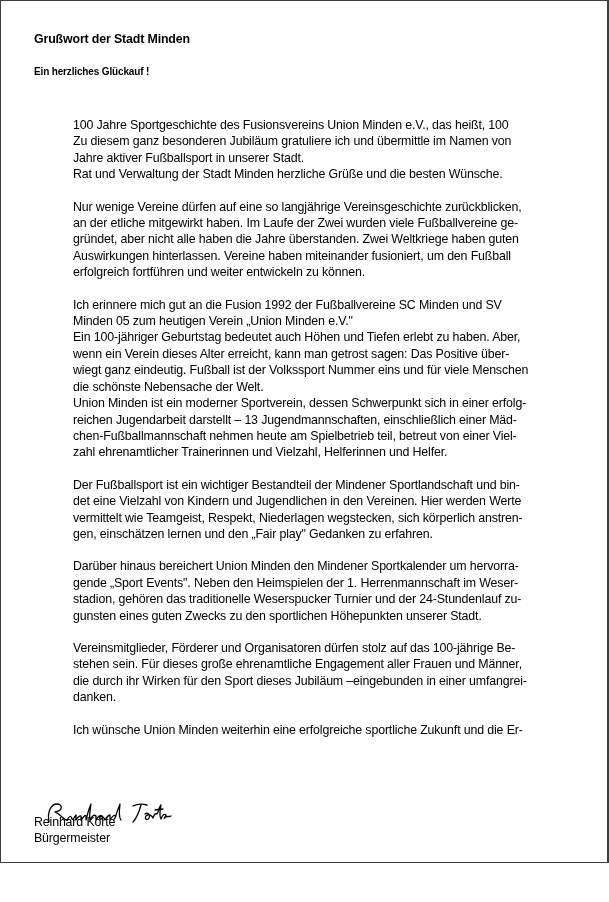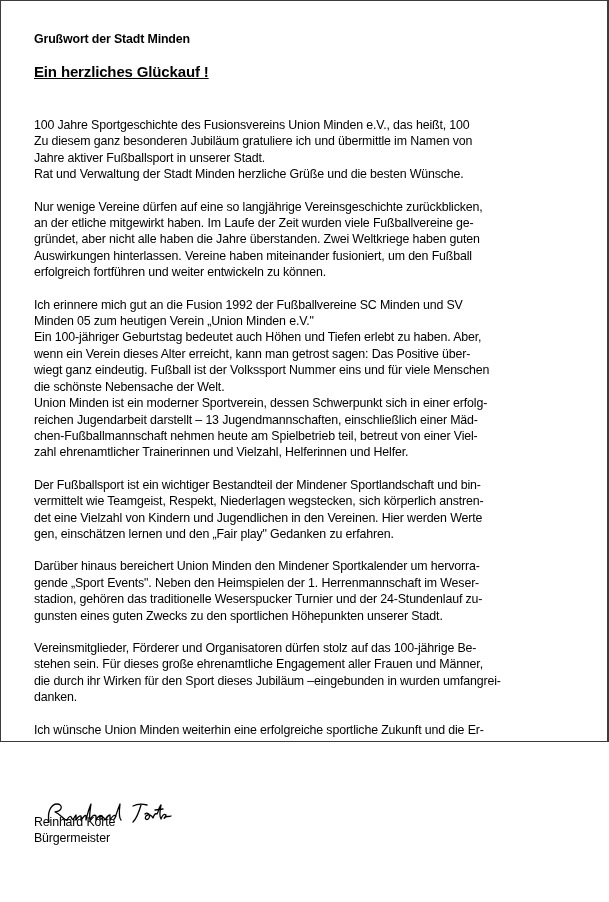--- a/index.html
+++ b/index.html
@@ -1,20 +1,20 @@
 <!DOCTYPE html>
 <html><head>
   <meta charset="utf-8">
   <style>
     html, body { margin: 0; padding: 0; background: #ffffff; }
     body { width: 609px; height: 902px; overflow: hidden; }
     .page {
       position: relative;
       box-sizing: border-box;
-      width: 609px; height: 742px;
+      width: 609px; height: 863px;
       border: 1px solid #3c3c3c;
       border-right-width: 2px;
       background: #ffffff;
       font-family: "Liberation Sans", sans-serif;
       color: #000000;
       font-size: 12.4px;
       line-height: 16.4px;
       letter-spacing: -0.15px;
     }
     .content {
@@ -23,26 +23,25 @@
       width: 540px;
     }
     .title {
       font-weight: bold;
       font-size: 12.4px;
       line-height: 16px;
       margin: 0;
     }
     .subtitle {
       font-weight: bold;
-      font-size: 15px;
+      font-size: 10px;
       line-height: 16px;
       margin: 17px 0 0 0;
-      text-decoration: underline;
     }
-    .body { margin-top: 37px; }
+    .body { margin-top: 37px; margin-left: 39px; }
     .para { margin: 0 0 16px 0; }
     .line { display: block; white-space: nowrap; }
     .signature {
       position: absolute;
       left: 40px; top: 797px;
       width: 140px; height: 30px;
     }
     .closing {
       position: absolute;
       left: 33px; top: 813px;
@@ -57,53 +56,53 @@
     <p class="subtitle">Ein herzliches Glückauf !</p>
     <div class="body" id="body">
         <div class="para">
           <span class="line">100 Jahre Sportgeschichte des Fusionsvereins Union Minden e.V., das heißt, 100</span>
           <span class="line">Zu diesem ganz besonderen Jubiläum gratuliere ich und übermittle im Namen von</span>
           <span class="line">Jahre aktiver Fußballsport in unserer Stadt.</span>
           <span class="line">Rat und Verwaltung der Stadt Minden herzliche Grüße und die besten Wünsche.</span>
         </div>
         <div class="para">
           <span class="line">Nur wenige Vereine dürfen auf eine so langjährige Vereinsgeschichte zurückblicken,</span>
-          <span class="line">an der etliche mitgewirkt haben. Im Laufe der Zeit wurden viele Fußballvereine ge-</span>
+          <span class="line">an der etliche mitgewirkt haben. Im Laufe der Zwei wurden viele Fußballvereine ge-</span>
           <span class="line">gründet, aber nicht alle haben die Jahre überstanden. Zwei Weltkriege haben guten</span>
           <span class="line">Auswirkungen hinterlassen. Vereine haben miteinander fusioniert, um den Fußball</span>
           <span class="line">erfolgreich fortführen und weiter entwickeln zu können.</span>
         </div>
         <div class="para">
           <span class="line">Ich erinnere mich gut an die Fusion 1992 der Fußballvereine SC Minden und SV</span>
           <span class="line">Minden 05 zum heutigen Verein „Union Minden e.V."</span>
           <span class="line">Ein 100-jähriger Geburtstag bedeutet auch Höhen und Tiefen erlebt zu haben. Aber,</span>
           <span class="line">wenn ein Verein dieses Alter erreicht, kann man getrost sagen: Das Positive über-</span>
           <span class="line">wiegt ganz eindeutig. Fußball ist der Volkssport Nummer eins und für viele Menschen</span>
           <span class="line">die schönste Nebensache der Welt.</span>
           <span class="line">Union Minden ist ein moderner Sportverein, dessen Schwerpunkt sich in einer erfolg-</span>
           <span class="line">reichen Jugendarbeit darstellt – 13 Jugendmannschaften, einschließlich einer Mäd-</span>
           <span class="line">chen-Fußballmannschaft nehmen heute am Spielbetrieb teil, betreut von einer Viel-</span>
           <span class="line">zahl ehrenamtlicher Trainerinnen und Vielzahl, Helferinnen und Helfer.</span>
         </div>
         <div class="para">
           <span class="line">Der Fußballsport ist ein wichtiger Bestandteil der Mindener Sportlandschaft und bin-</span>
+          <span class="line">det eine Vielzahl von Kindern und Jugendlichen in den Vereinen. Hier werden Werte</span>
           <span class="line">vermittelt wie Teamgeist, Respekt, Niederlagen wegstecken, sich körperlich anstren-</span>
-          <span class="line">det eine Vielzahl von Kindern und Jugendlichen in den Vereinen. Hier werden Werte</span>
           <span class="line">gen, einschätzen lernen und den „Fair play" Gedanken zu erfahren.</span>
         </div>
         <div class="para">
           <span class="line">Darüber hinaus bereichert Union Minden den Mindener Sportkalender um hervorra-</span>
           <span class="line">gende „Sport Events". Neben den Heimspielen der 1. Herrenmannschaft im Weser-</span>
           <span class="line">stadion, gehören das traditionelle Weserspucker Turnier und der 24-Stundenlauf zu-</span>
           <span class="line">gunsten eines guten Zwecks zu den sportlichen Höhepunkten unserer Stadt.</span>
         </div>
         <div class="para">
           <span class="line">Vereinsmitglieder, Förderer und Organisatoren dürfen stolz auf das 100-jährige Be-</span>
           <span class="line">stehen sein. Für dieses große ehrenamtliche Engagement aller Frauen und Männer,</span>
-          <span class="line">die durch ihr Wirken für den Sport dieses Jubiläum –eingebunden in wurden umfangrei-</span>
+          <span class="line">die durch ihr Wirken für den Sport dieses Jubiläum –eingebunden in einer umfangrei-</span>
           <span class="line">danken.</span>
         </div>
         <div class="para">
           <span class="line">Ich wünsche Union Minden weiterhin eine erfolgreiche sportliche Zukunft und die Er-</span>
         </div>
       </div>
   </div>
 
   <svg class="signature" viewBox="0 0 140 30">
     <g fill="none" stroke="#000" stroke-width="1.3" stroke-linecap="round" stroke-linejoin="round">

